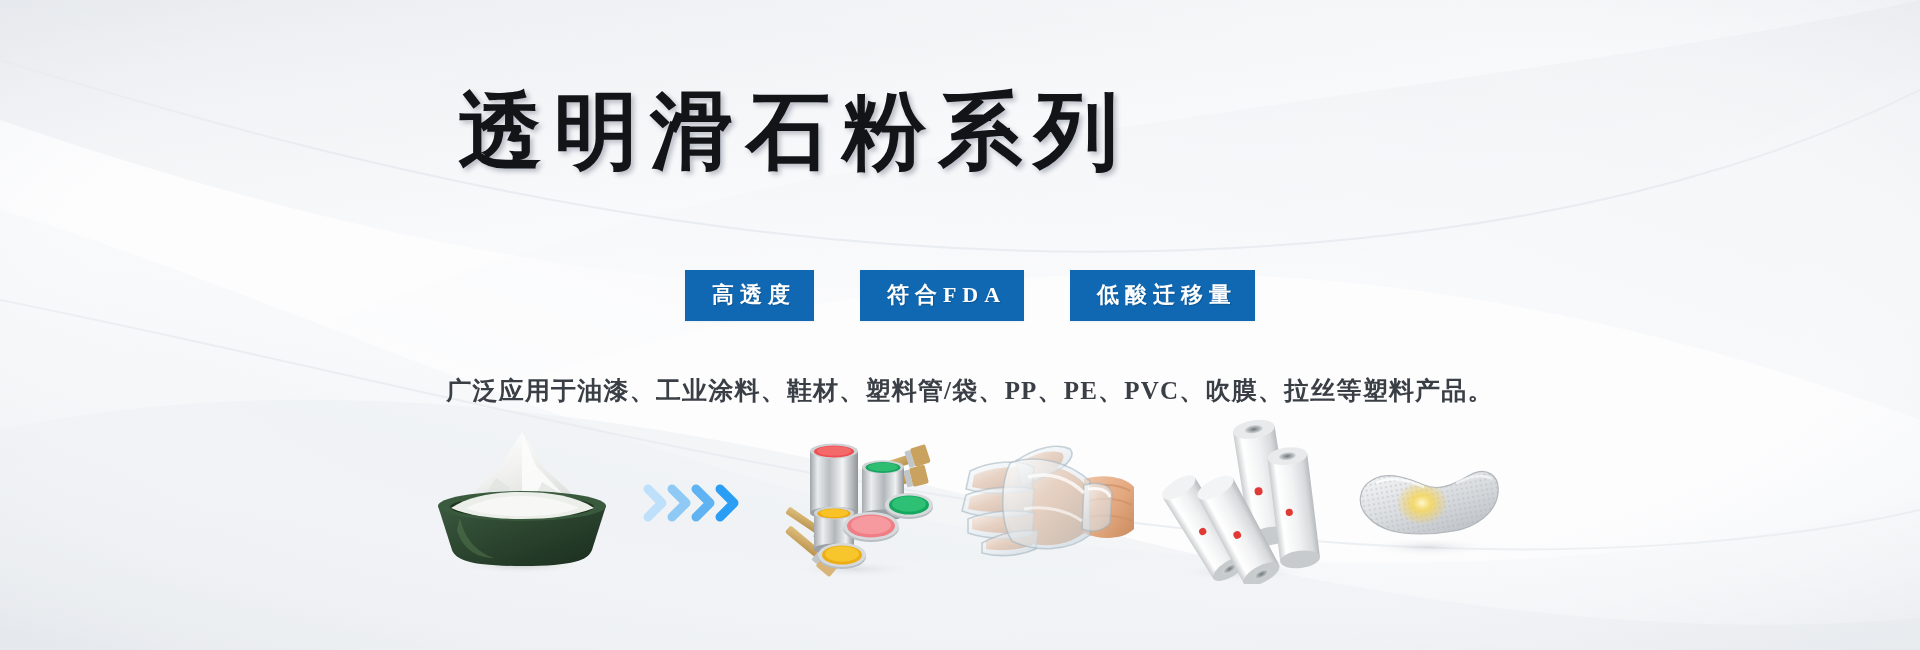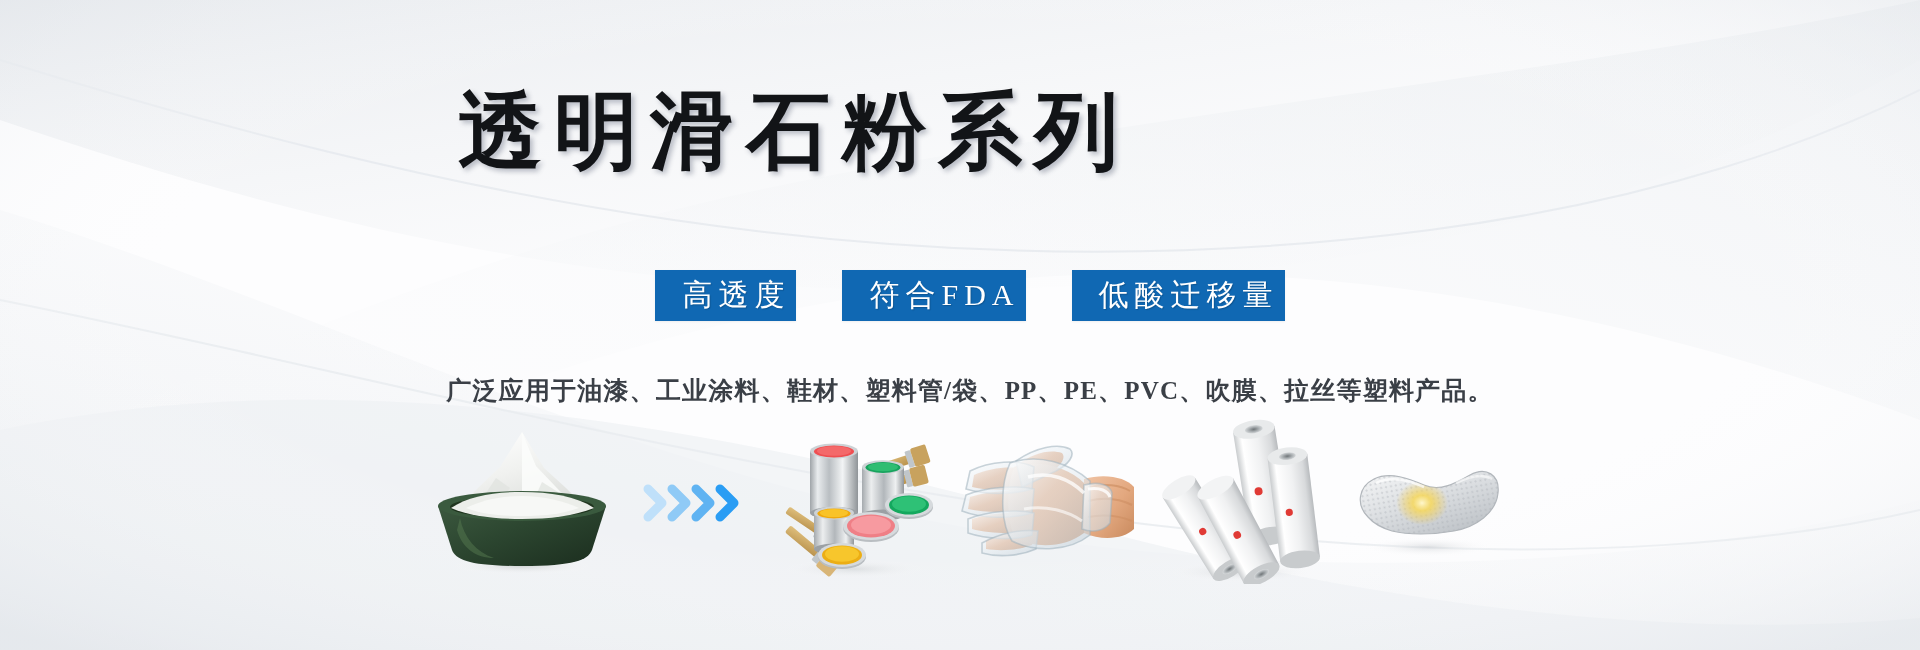--- a/index.html
+++ b/index.html
@@ -35,25 +35,25 @@
   
   .badges{
     position:absolute;left:0;top:270px;width:1920px;
     display:flex;justify-content:center;align-items:flex-start;gap:46px;
     padding-left:10px;
   }
   .badge{
     background:#1068b3;
     color:#ffffff;
     font-family:"Liberation Serif", serif;
-    font-weight:400;
-    font-size:30px;
+    font-weight:700;
+    font-size:22px;
     line-height:30px;
     letter-spacing:6px;
-    padding:10px 6px 11px 27px;
+    padding:10px 18px 11px 27px;
     white-space:nowrap;
     box-shadow:0 1px 2px rgba(0,0,0,0.06);
     text-shadow:1px 1px 1px rgba(0,0,0,0.18);
   }
   
   .desc{
     position:absolute;left:0;top:374px;width:1920px;text-align:center;
     font-family:"Liberation Serif", serif;
     font-weight:700;
     font-size:25px;

